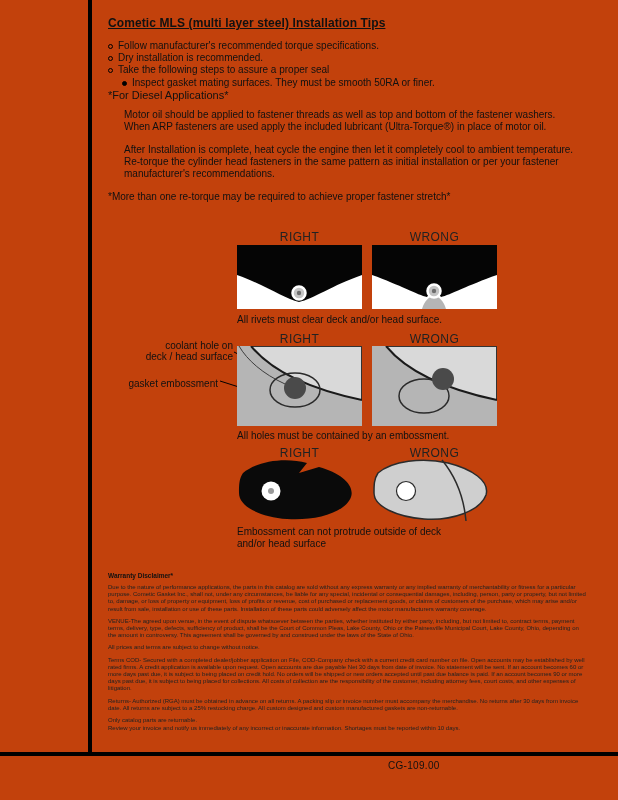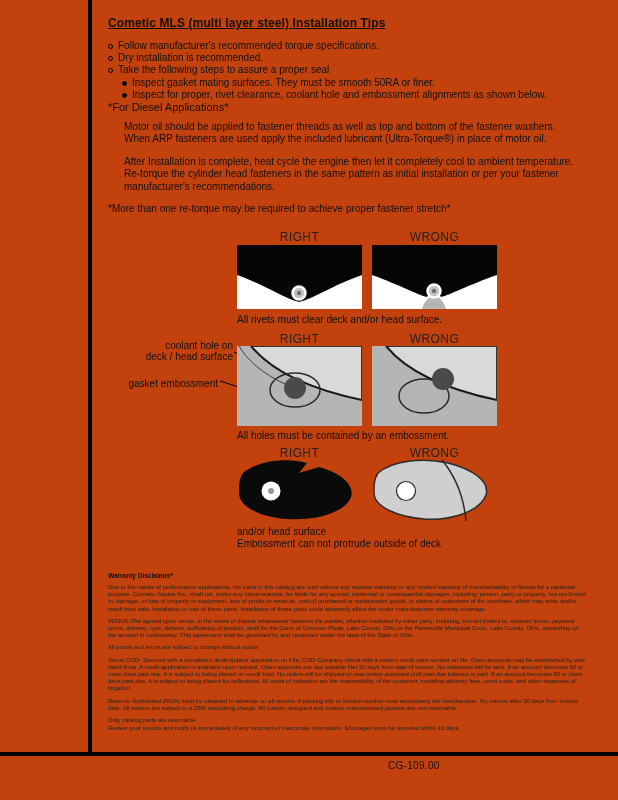--- a/index.html
+++ b/index.html
@@ -59,24 +59,20 @@
       <span class="b-marker"></span>
       <span>Dry installation is recommended.</span>
     </div>
     <div class="bullet-row">
       <span class="b-marker"></span>
       <span>Take the following steps to assure a proper seal</span>
     </div>
     <div class="bullet-row sub">
       <span class="b-marker"></span>
       <span>Inspect gasket mating surfaces.  They must be smooth 50RA or finer.</span>
-    </div>
-    <div class="bullet-row sub">
-      <span class="b-marker"></span>
-      <span>Inspect for proper, rivet clearance, coolant hole and embossment alignments as shown below.</span>
     </div>
 
     <h2 class="diesel-heading">*For Diesel Applications*</h2>
     <p class="para">Motor oil should be applied to fastener threads as well as top and bottom of the fastener washers. When ARP fasteners are used apply the included lubricant (Ultra-Torque®) in place of motor oil.</p>
     <p class="para">After Installation is complete, heat cycle the engine then let it completely cool to ambient temperature. Re-torque the cylinder head fasteners in the same pattern as initial installation or per your fastener manufacturer's recommendations.</p>
     <p class="note">*More than one re-torque may be required to achieve proper fastener stretch*</p>
   </div>
 
   <div class="diag-label" style="left:237px;top:230px;">RIGHT</div>
   <div class="diag-label" style="left:372px;top:230px;">WRONG</div>
@@ -146,22 +142,22 @@
     </svg>
   </div>
   <div class="diag-img" style="left:372px;top:459px;">
     <svg viewBox="0 0 125 64" width="125" height="64">
       <path d="M6,14 C20,2 50,-2 76,4 C100,10 118,22 114,36 C108,52 80,62 52,60 C26,58 2,48 2,34 C2,26 2,20 6,14 Z" fill="#cfcfcf" stroke="#2b2b2b" stroke-width="1.5"></path>
       <path d="M70,1 C84,18 92,40 94,62" fill="none" stroke="#2b2b2b" stroke-width="1.5"></path>
       <circle cx="34" cy="32" r="9.5" fill="#ffffff" stroke="#2b2b2b" stroke-width="1.2"></circle>
     </svg>
   </div>
   <div class="diag-caption" style="top:526px;">
+    <div>Embossment can not protrude outside of deck</div>
     <div>and/or head surface</div>
-    <div>Embossment can not protrude outside of deck</div>
   </div>
 
   <div class="legal">
     <h3>Warranty Disclaimer*</h3>
     <p>Due to the nature of performance applications, the parts in this catalog are sold without any express warranty or any implied warranty of merchantability or fitness for a particular purpose.  Cometic Gasket Inc., shall not, under any circumstances, be liable for any special, incidental or consequential damages, including, person, party or property, but not limited to, damage, or loss of property or equipment, loss of profits or revenue, cost of purchased or replacement goods, or claims of customers of the purchase, which may arise and/or result from sale, installation or use of these parts.  Installation of these parts could adversely affect the motor manufacturers warranty coverage.</p>
     <p>VENUE-The agreed upon venue, in the event of dispute whatsoever between the parties, whether instituted by either party, including, but not limited to, contract terms, payment terms, delivery, type, defects, sufficiency of product, shall be the Court of Common Pleas, Lake County, Ohio or the Painesville Municipal Court, Lake County, Ohio, depending on the amount in controversy. This agreement shall be governed by and construed under the laws of the State of Ohio.</p>
     <p>All prices and terms are subject to change without notice.</p>
     <p>Terms COD- Secured with a completed dealer/jobber application on File, COD-Company check with a current credit card number on file.  Open accounts may be established by well rated firms.  A credit application is available upon request.  Open accounts are due payable Net 30 days from date of invoice.  No statement will be sent.  If an account becomes 60 or more days past due, it is subject to being placed on credit hold.  No orders will be shipped or new orders accepted until past due balance is paid.  If an account becomes 90 or more days past due, it is subject to being placed for collections.  All costs of collection are the responsibility of the customer, including attorney fees, court costs, and other expenses of litigation.</p>
     <p>Returns- Authorized (RGA) must be obtained in advance on all returns.  A packing slip or invoice number must accompany the merchandise.  No returns after 30 days from invoice date.  All returns are subject to a 25% restocking charge.  All custom designed and custom manufactured gaskets are non-returnable.</p>
     <p class="tight">Only catalog parts are returnable.</p>

